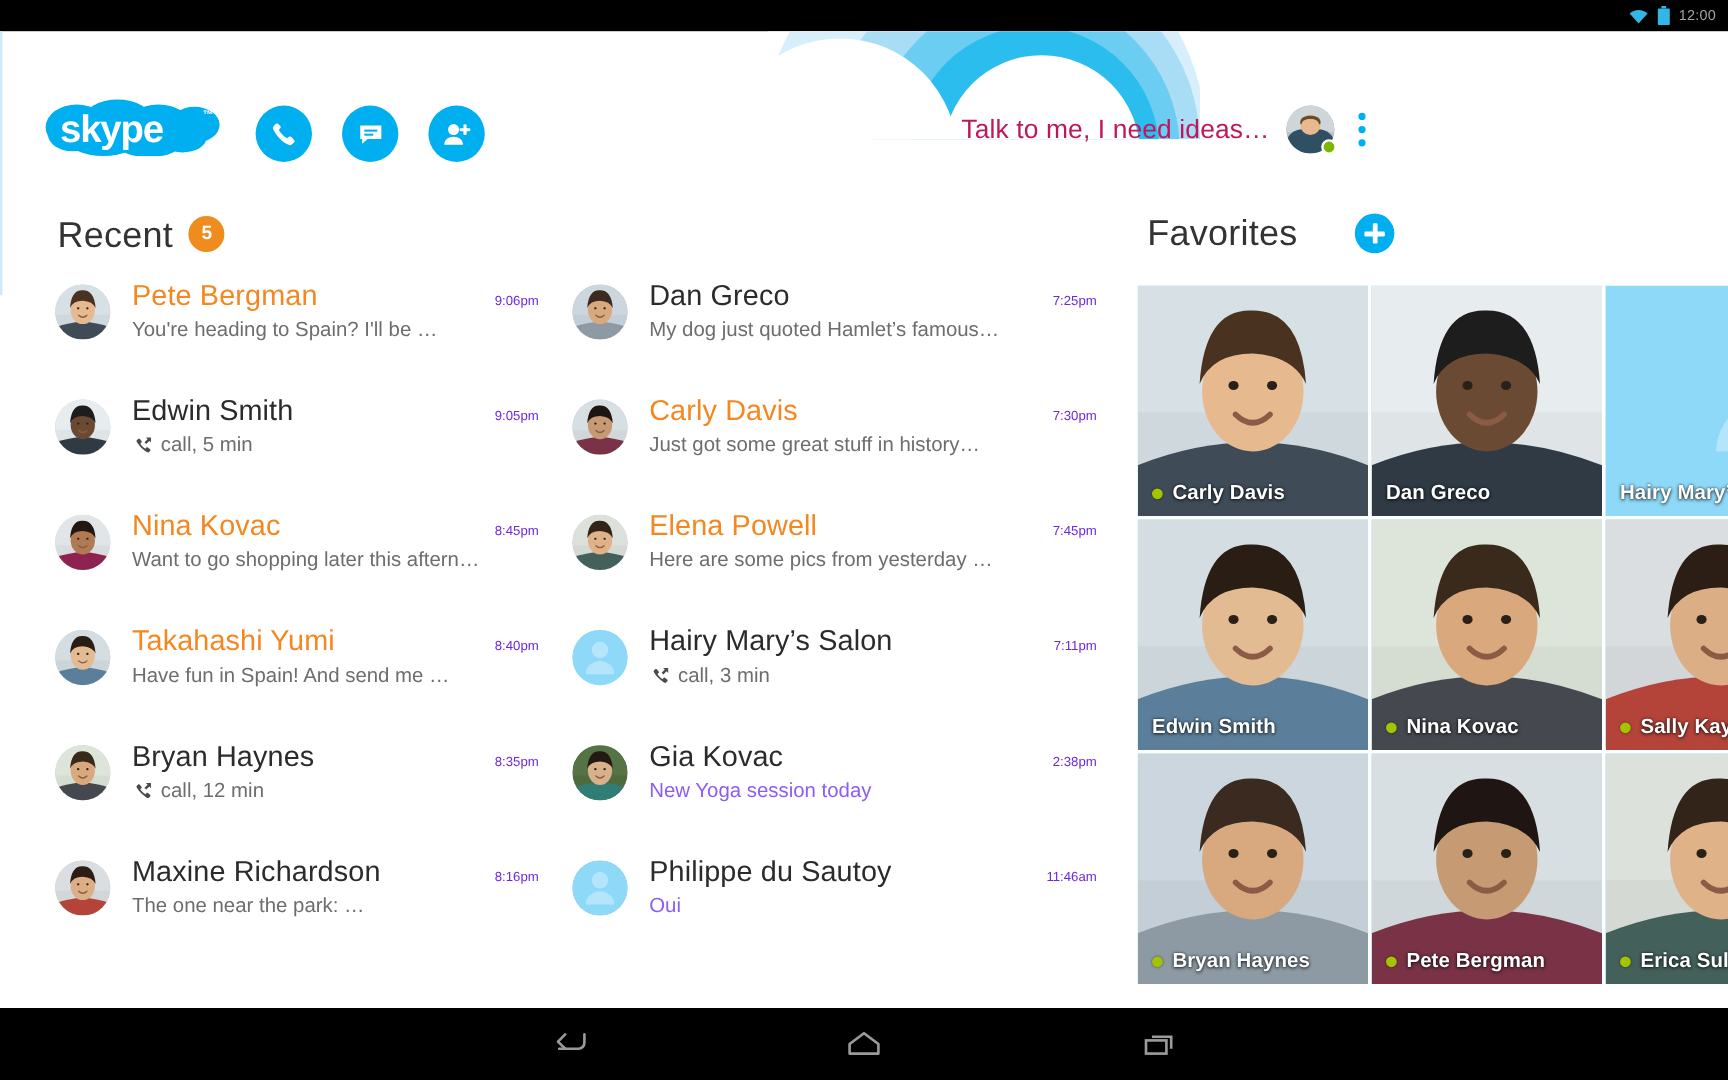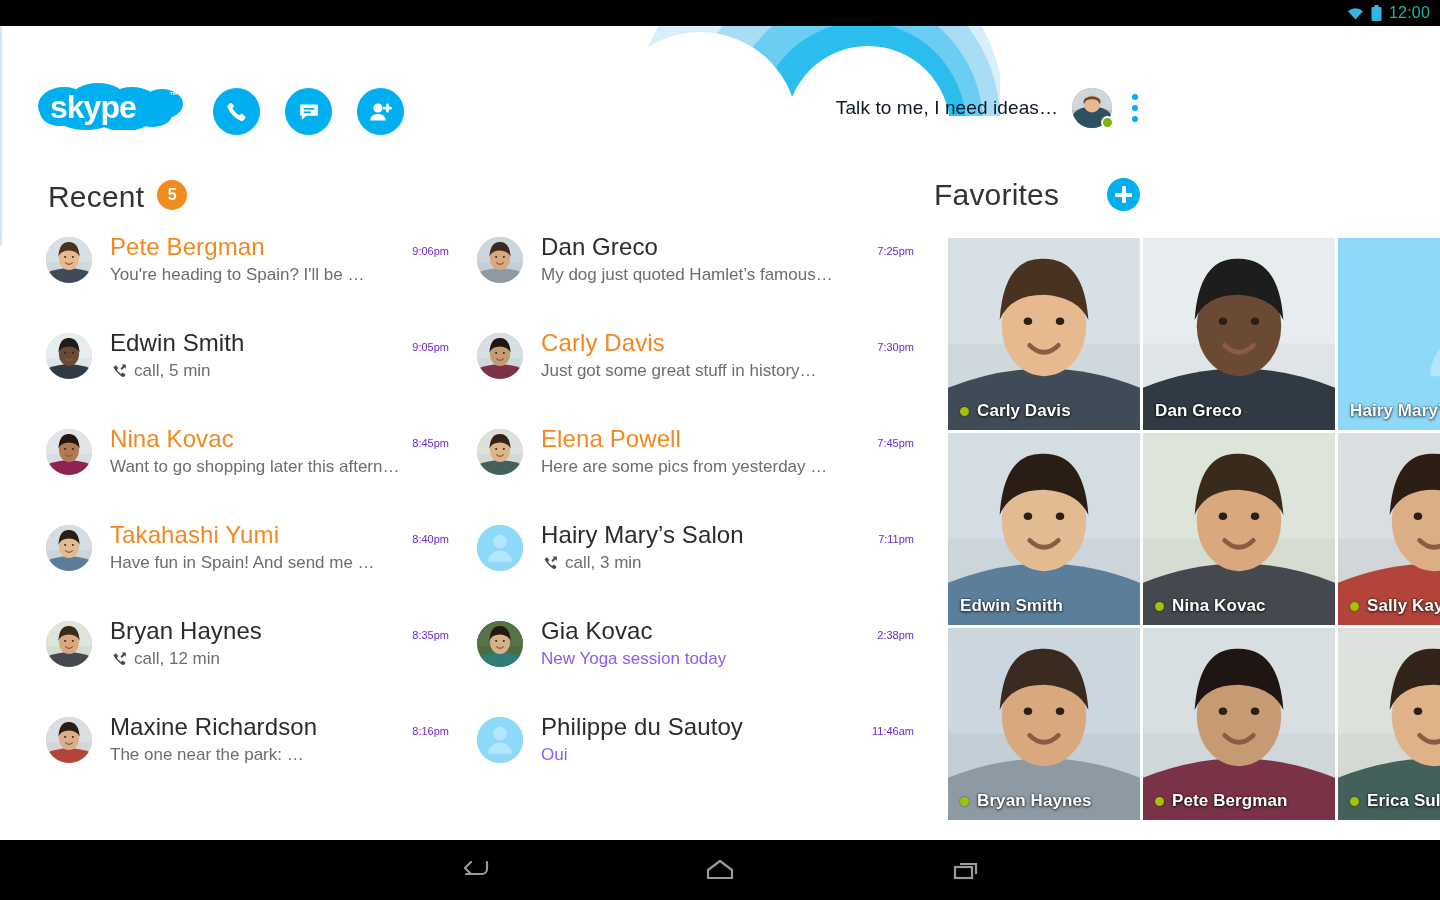--- a/index.html
+++ b/index.html
@@ -13,21 +13,21 @@
 
   
   .statusbar {
     position: absolute; left:0; top:0; width:1440px; height:26px;
     background:#000; display:flex; align-items:center; justify-content:flex-end;
     padding-right:10px; gap:7px;
   }
   .sb-wifi { width:17px; height:13px; position:relative; }
   .sb-wifi svg { display:block; }
   .sb-batt { width:11px; height:16px; position:relative; }
-  .sb-time { color:#14b8a6; font-size:16px; letter-spacing:.2px; line-height:1; }
+  .sb-time { color:#a3a3a3; font-size:12px; letter-spacing:.2px; line-height:1; }
 
   
   .left-rail {
     position:absolute; left:0; top:26px; width:2px; height:220px;
     background:#cfeaf7;
   }
 
   
   .header { position:absolute; left:0; top:26px; width:1156px; height:114px; }
 
@@ -38,21 +38,21 @@
   .hdr-actions { position:absolute; left:213px; top:62px; display:flex; gap:25px; }
   .circ-btn {
     width:47px; height:47px; border-radius:50%; background:#00aff0;
     display:flex; align-items:center; justify-content:center; cursor:pointer;
   }
 
   .hdr-right {
     position:absolute; right:18px; top:62px; display:flex; align-items:center; gap:14px;
   }
   .mood {
-    font-size:19px; color:#0f172a; white-space:nowrap; letter-spacing:.1px;margin-left:30px;
+    font-size:22px; color:#be185d; white-space:nowrap; letter-spacing:.1px;margin-left:30px;
   }
   .me-avatar { position:relative; width:40px; height:40px; }
   .me-avatar .pic {
     width:40px; height:40px; border-radius:50%; overflow:hidden;
     background:#9aa7b0; position:relative;
   }
   .me-avatar .dot {
     position:absolute; right:-2px; bottom:-1px; width:13px; height:13px;
     border-radius:50%; background:#7ab800; border:2px solid #fff;
   }
@@ -92,21 +92,21 @@
   .rtime { font-size:11px; color:#6d28d9; white-space:nowrap; flex:0 0 auto; }
   .rsnip {
     font-size:17px; color:#6d6d6d; margin-top:4px; white-space:nowrap;
     overflow:hidden; text-overflow:ellipsis; display:flex; align-items:center; gap:7px;text-align:right;
   }
   .rsnip.muted { color:#8b5cf6; }
   .callico { flex:0 0 auto; display:inline-flex; }
 
   
   .fav-panel { position:absolute; left:930px; top:140px; width:510px; height:700px; }
-  .fav-head { position:absolute; left:4px; top:38px;gap:48px; }
+  .fav-head { position:absolute; left:26px; top:38px;gap:48px; }
   .plus-btn {
     width:33px; height:33px; border-radius:50%; background:#00aff0;
     display:flex; align-items:center; justify-content:center; cursor:pointer;
   }
   .plus-btn .h { position:absolute; width:17px; height:4px; background:#fff; border-radius:1px; }
   .plus-btn .v { position:absolute; width:4px; height:17px; background:#fff; border-radius:1px; }
   .plus-wrap { position:relative; width:33px; height:33px; display:flex; align-items:center; justify-content:center;}
 
   .fav-grid {
     position:absolute; left:948px; top:238px; width:510px; height:595px;

